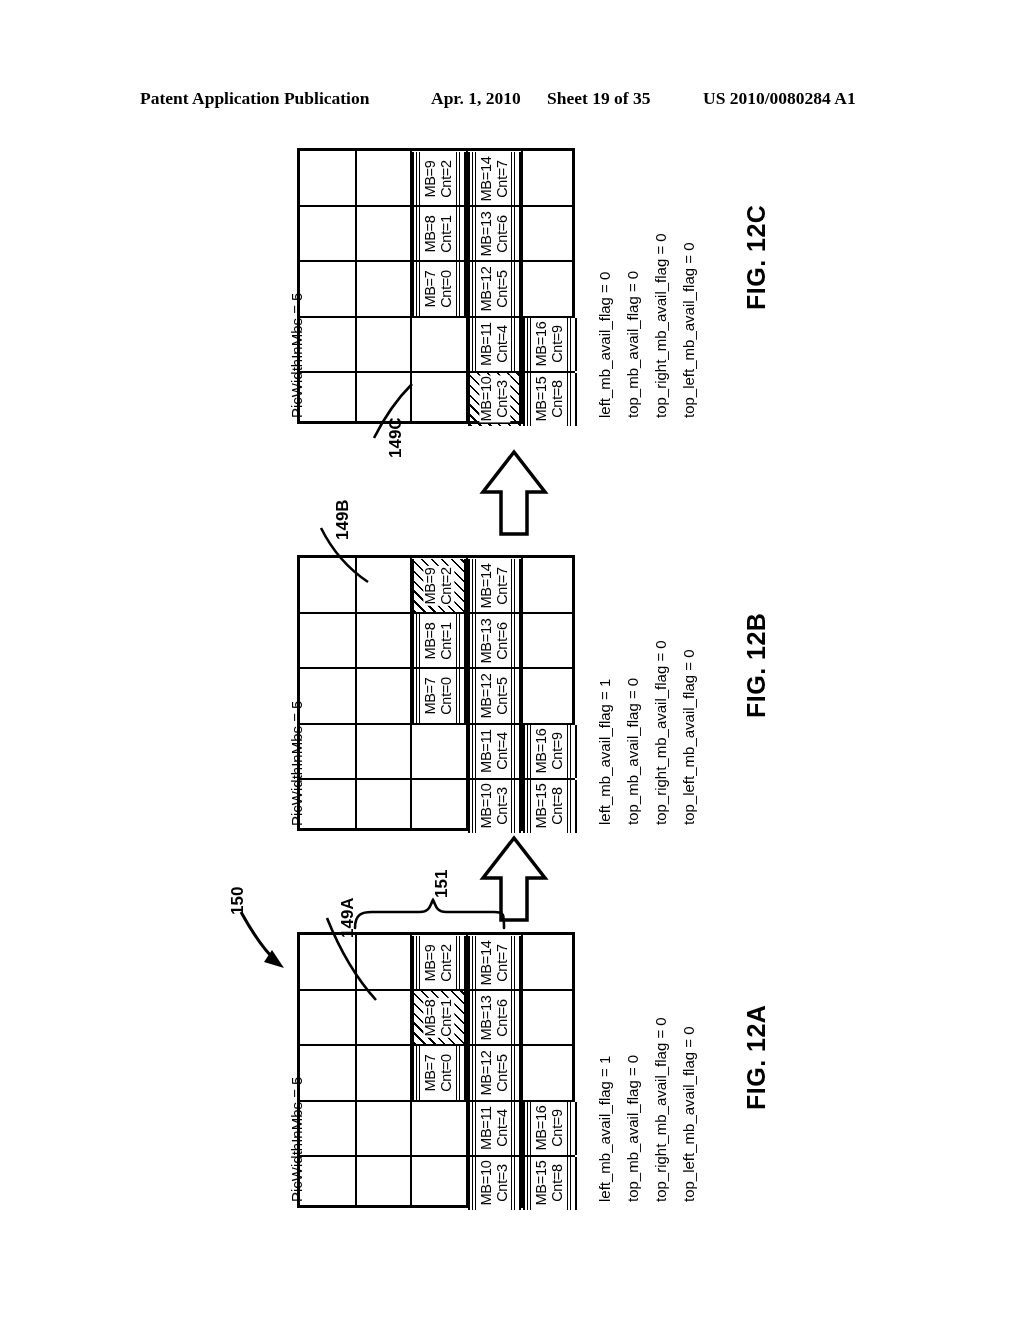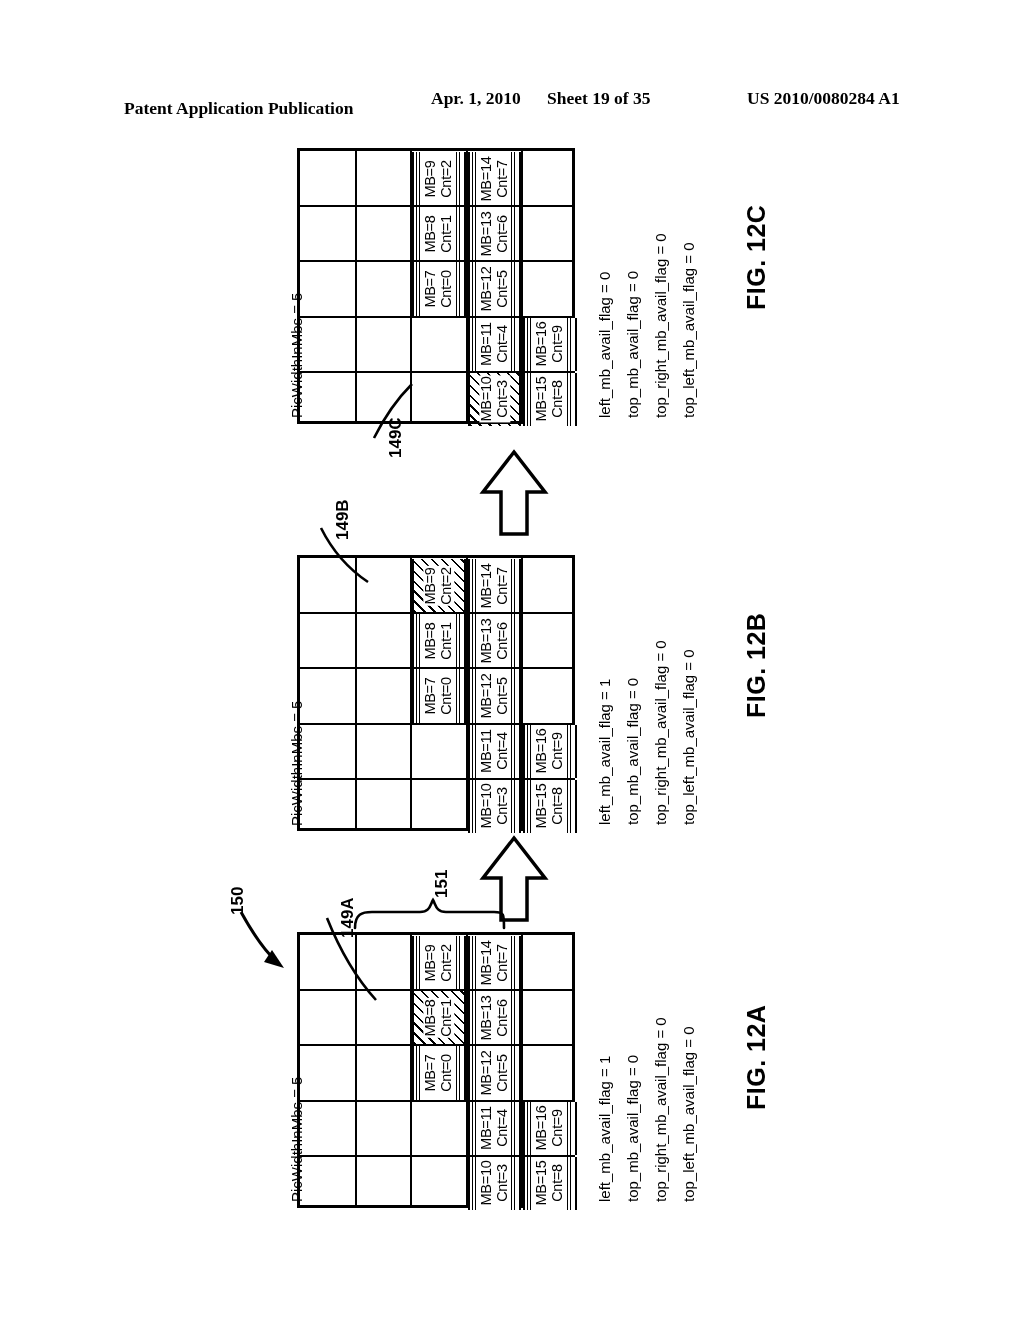--- a/index.html
+++ b/index.html
@@ -10,24 +10,24 @@
   }
 
   
   .hdr{
     position:absolute;top:88px;left:0;width:1024px;
     font-family:"Liberation Serif", serif;
     font-weight:bold;font-size:17.5px;
     white-space:nowrap;
   }
   .hdr span{position:absolute;top:0;}
-  .h-pub{left:124px;margin-top:10px;}
+  .h-pub{left:140px;}
   .h-date{left:431px;}
   .h-sheet{left:547px;}
-  .h-num{left:703px;margin-left:44px;}
+  .h-num{left:703px;}
 
   
   .figblock{position:absolute;}
   .grid{
     position:absolute;
     border:3px solid #000;
     box-sizing:border-box;
     background:#fff;
   }
   .grid .vline{position:absolute;top:0;bottom:0;width:2px;background:#000;}

